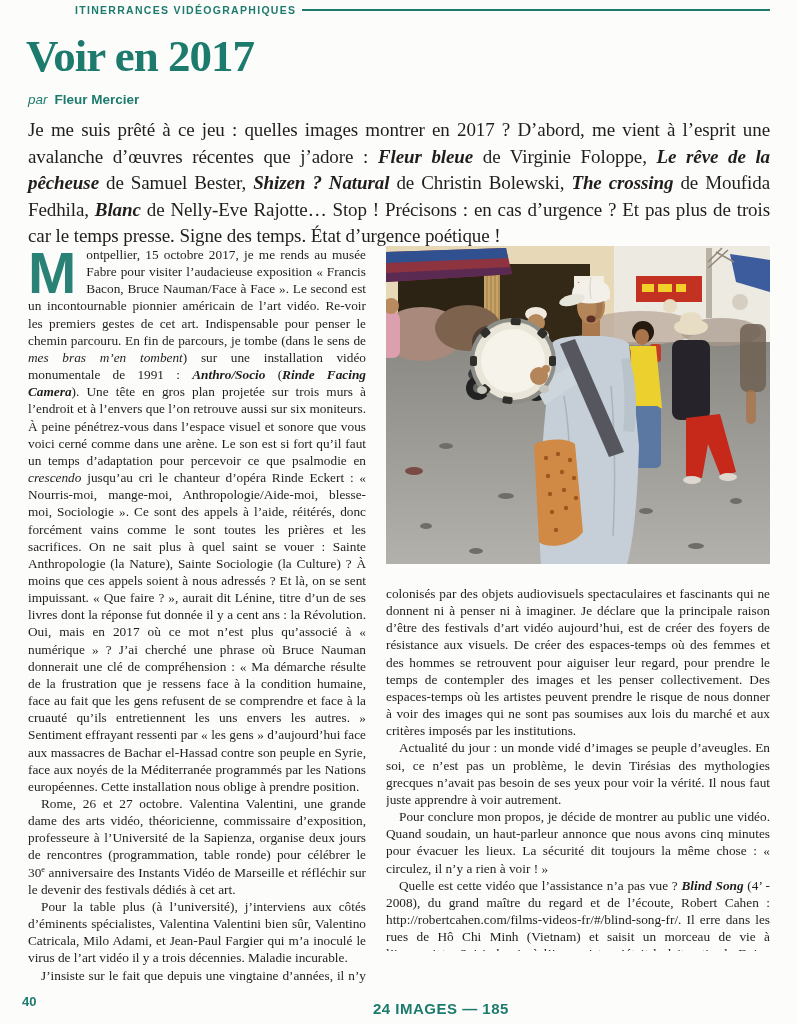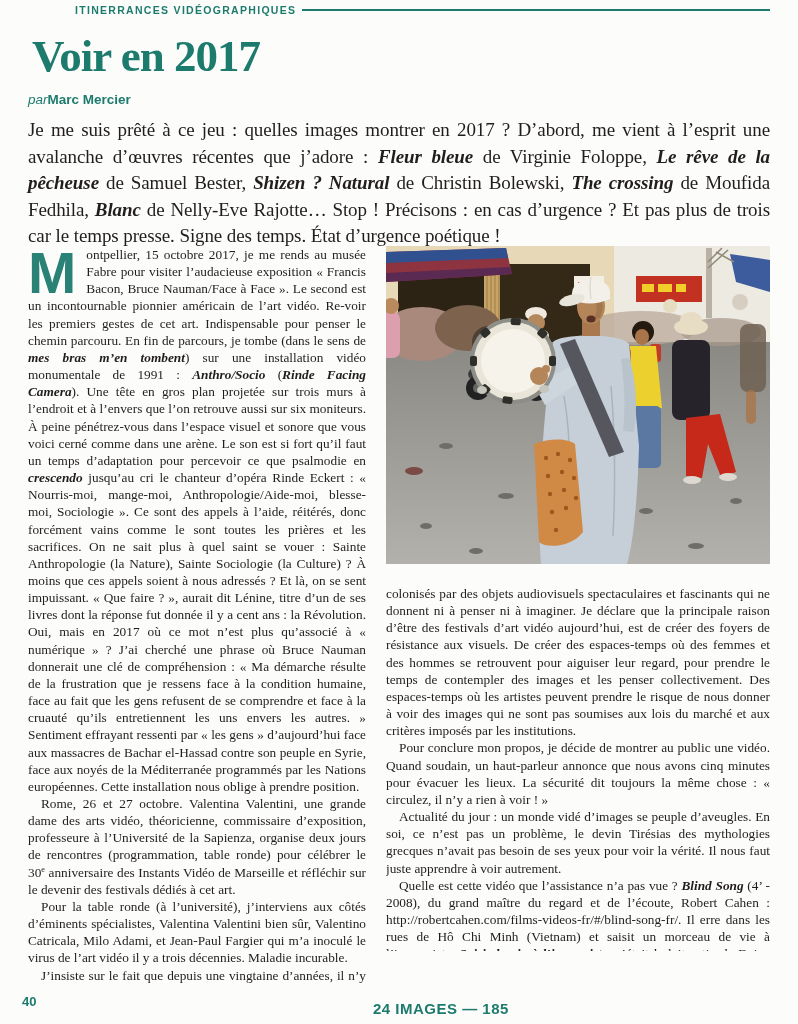--- a/index.html
+++ b/index.html
@@ -10,30 +10,30 @@
   }
   .kicker{
     position:absolute;left:28px;top:4px;
     font-family:"Liberation Sans","DejaVu Sans",sans-serif;
     font-weight:bold;font-size:10.5px;letter-spacing:1.3px;color:#1d7b6e;padding-left:47px;
   }
   .kicker-line{
     position:absolute;left:302px;top:9px;width:468px;height:2px;background:#1d7b6e;
   }
   .page-title{
-    position:absolute;left:32px;top:30px;
+    position:absolute;left:26px;top:30px;
     font-family:"Liberation Serif","DejaVu Serif",serif;
     font-weight:bold;font-size:45px;letter-spacing:-1px;color:#1d7b6e;
   }
   .byline{
     position:absolute;left:28px;top:92px;
     font-family:"Liberation Sans","DejaVu Sans",sans-serif;
     font-size:13.5px;color:#1d7b6e;
   }
-  .byline .prefix{font-style:italic;font-weight:normal;}
+  .byline .prefix{font-style:italic;font-weight:normal;margin-right:7px;}
   .byline .name{font-weight:bold;}
   .intro{
     position:absolute;left:28px;top:117px;width:742px;
     font-size:19px;line-height:26.6px;text-align:justify;
     letter-spacing:-0.1px;
   }
   .col-left{
     position:absolute;left:28px;top:246px;width:338px;height:738px;overflow:hidden;
     font-size:13.3px;line-height:17.15px;text-align:justify;
     -webkit-hyphens:auto;hyphens:auto;
@@ -55,21 +55,21 @@
   }
   p.body-para{margin:0;}
   p.body-para.indent{text-indent:13px;}
   .drop-cap{
     float:left;
     font-family:"Liberation Sans","DejaVu Sans",sans-serif;
     font-weight:bold;font-size:58px;line-height:47px;
     color:#2a8175;margin:3px 10px 0 0;
   }
   .seg-n{}
-  .seg-i{font-style:italic;font-weight:bold;}
+  .seg-i{font-style:italic;}
   .seg-bi{font-weight:bold;font-style:italic;}
   .seg-sup{vertical-align:super;font-size:0.62em;line-height:0;}
   .footer-page{
     position:absolute;left:22px;top:994px;
     font-family:"Liberation Sans","DejaVu Sans",sans-serif;
     font-weight:bold;font-size:13px;color:#1d7b6e;
   }
   .footer-center{
     position:absolute;left:373px;top:1000px;
     font-family:"Liberation Sans","DejaVu Sans",sans-serif;
@@ -78,29 +78,29 @@
 </style>
 </head>
 <body>
 
 <div class="kicker">ITINERRANCES VIDÉOGRAPHIQUES</div>
 <div class="kicker-line"></div>
 
 <h1 class="page-title" style="margin:0;">Voir en 2017</h1>
 
 <div class="byline">
-  <span class="prefix">par</span><span class="name">Marc Mercier</span>
+  <span class="prefix">par</span><span class="name">Fleur Mercier</span>
 </div>
 
 <div class="intro"><span class="seg-n">Je me suis prêté à ce jeu : quelles images montrer en 2017 ? D’abord, me vient à l’esprit une avalanche d’œuvres récentes que j’adore : </span><span class="seg-bi">Fleur bleue</span><span class="seg-n"> de Virginie Foloppe, </span><span class="seg-bi">Le rêve de la pêcheuse</span><span class="seg-n"> de Samuel Bester, </span><span class="seg-bi">Shizen ? Natural</span><span class="seg-n"> de Christin Bolewski, </span><span class="seg-bi">The crossing</span><span class="seg-n"> de Moufida Fedhila, </span><span class="seg-bi">Blanc</span><span class="seg-n"> de Nelly-Eve Rajotte… Stop ! Précisons : en cas d’urgence ? Et pas plus de trois car le temps presse. Signe des temps. État d’urgence poétique !</span></div>
 
 <div class="col-left">
     <p class="body-para"><span class="drop-cap">M</span><span class="seg-n">ontpellier, 15 octobre 2017, je me rends au musée Fabre pour visiter l’audacieuse exposition « Francis Bacon, Bruce Nauman/Face à Face ». Le second est un incontournable pionnier américain de l’art vidéo. Re-voir les premiers gestes de cet art. Indispensable pour penser le chemin parcouru. En fin de parcours, je tombe (dans le sens de </span><span class="seg-i">mes bras m’en tombent</span><span class="seg-n">) sur une installation vidéo monumentale de 1991 : </span><span class="seg-bi">Anthro/Socio</span><span class="seg-n"> (</span><span class="seg-bi">Rinde Facing Camera</span><span class="seg-n">). Une tête en gros plan projetée sur trois murs à l’endroit et à l’envers que l’on retrouve aussi sur six moniteurs. À peine pénétrez-vous dans l’espace visuel et sonore que vous voici cerné comme dans une arène. Le son est si fort qu’il faut un temps d’adaptation pour percevoir ce que psalmodie en </span><span class="seg-i">crescendo</span><span class="seg-n"> jusqu’au cri le chanteur d’opéra Rinde Eckert : « Nourris-moi, mange-moi, Anthropologie/Aide-moi, blesse-moi, Sociologie ». Ce sont des appels à l’aide, réitérés, donc forcément vains comme le sont toutes les prières et les sacrifices. On ne sait plus à quel saint se vouer : Sainte Anthropologie (la Nature), Sainte Sociologie (la Culture) ? À moins que ces appels soient à nous adressés ? Et là, on se sent impuissant. « Que faire ? », aurait dit Lénine, titre d’un de ses livres dont la réponse fut donnée il y a cent ans : la Révolution. Oui, mais en 2017 où ce mot n’est plus qu’associé à « numérique » ? J’ai cherché une phrase où Bruce Nauman donnerait une clé de compréhension : « Ma démarche résulte de la frustration que je ressens face à la condition humaine, face au fait que les gens refusent de se comprendre et face à la cruauté qu’ils entretiennent les uns envers les autres. » Sentiment effrayant ressenti par « les gens » d’aujourd’hui face aux massacres de Bachar el-Hassad contre son peuple en Syrie, face aux noyés de la Méditerranée programmés par les Nations européennes. Cette installation nous oblige à prendre position.</span></p>
     <p class="body-para indent"><span class="seg-n">Rome, 26 et 27 octobre. Valentina Valentini, une grande dame des arts vidéo, théoricienne, commissaire d’exposition, professeure à l’Université de la Sapienza, organise deux jours de rencontres (programmation, table ronde) pour célébrer le 30</span><span class="seg-sup">e</span><span class="seg-n"> anniversaire des Instants Vidéo de Marseille et réfléchir sur le devenir des festivals dédiés à cet art.</span></p>
-    <p class="body-para indent"><span class="seg-n">Pour la table ronde (à l’université), j’interviens aux côtés d’éminents spécialistes, Valentina Valentini bien sûr, Valentino Catricala, Milo Adami, et Jean-Paul Fargier qui m’a inoculé le virus de l’art vidéo il y a trois décennies. Maladie incurable.</span></p>
+    <p class="body-para indent"><span class="seg-n">Pour la table plus (à l’université), j’interviens aux côtés d’éminents spécialistes, Valentina Valentini bien sûr, Valentino Catricala, Milo Adami, et Jean-Paul Fargier qui m’a inoculé le virus de l’art vidéo il y a trois décennies. Maladie incurable.</span></p>
     <p class="body-para indent"><span class="seg-n">J’insiste sur le fait que depuis une vingtaine d’années, il n’y a presque plus d’images. La télévision, les réseaux sociaux, les écrans publicitaires, bombardent quotidiennement nos rétines, en flux permanents, non pas d’images mais de visuels. Nos cerveaux sont</span></p>
   </div>
 
 <div class="col-right">
   <div class="photo-wrap">
     <svg width="384" height="318" viewBox="0 0 384 318" xmlns="http://www.w3.org/2000/svg">
       <defs>
         <linearGradient id="st" x1="0" y1="0" x2="0" y2="1">
           <stop offset="0" stop-color="#8b8984"></stop>
             <stop offset="1" stop-color="#b3b1ab"></stop>
@@ -251,20 +251,20 @@
             <circle cx="166" cy="266" r="2.2"></circle>
               <circle cx="180" cy="262" r="2.2"></circle>
               <circle cx="170" cy="284" r="2.2"></circle>
           </g>
         </g>
       </g>
     </svg>
   </div>
   <div class="col-right-text">
       <p class="body-para"><span class="seg-n">colonisés par des objets audiovisuels spectaculaires et fascinants qui ne donnent ni à penser ni à imaginer. Je déclare que la principale raison d’être des festivals d’art vidéo aujourd’hui, est de créer des foyers de résistance aux visuels. De créer des espaces-temps où des femmes et des hommes se retrouvent pour aiguiser leur regard, pour prendre le temps de contempler des images et les penser collectivement. Des espaces-temps où les artistes peuvent prendre le risque de nous donner à voir des images qui ne sont pas soumises aux lois du marché et aux critères imposés par les institutions.</span></p>
+      <p class="body-para indent"><span class="seg-n">Actualité du jour : un monde vidé d’images se peuple d’aveugles. En soi, ce n’est pas un problème, le devin Tirésias des mythologies grecques n’avait pas besoin de ses yeux pour voir la vérité. Il nous faut juste apprendre à voir autrement.</span></p>
       <p class="body-para indent"><span class="seg-n">Pour conclure mon propos, je décide de montrer au public une vidéo. Quand soudain, un haut-parleur annonce que nous avons cinq minutes pour évacuer les lieux. La sécurité dit toujours la même chose : « circulez, il n’y a rien à voir ! »</span></p>
-      <p class="body-para indent"><span class="seg-n">Actualité du jour : un monde vidé d’images se peuple d’aveugles. En soi, ce n’est pas un problème, le devin Tirésias des mythologies grecques n’avait pas besoin de ses yeux pour voir la vérité. Il nous faut juste apprendre à voir autrement.</span></p>
       <p class="body-para indent"><span class="seg-n">Quelle est cette vidéo que l’assistance n’a pas vue ? </span><span class="seg-bi">Blind Song</span><span class="seg-n"> (4’ - 2008), du grand maître du regard et de l’écoute, Robert Cahen : http://robertcahen.com/films-videos-fr/#/blind-song-fr/. Il erre dans les rues de Hô Chi Minh (Vietnam) et saisit un morceau de vie à l’improviste. </span><span class="seg-i">Saisir la vie à l’improviste</span><span class="seg-n">, c’était le leitmotiv de Dziga Vertov.</span></p>
     </div>
 </div>
 
 <div class="footer-page">40</div>
 <div class="footer-center">24 IMAGES — 185</div>
 
 </body></html>

